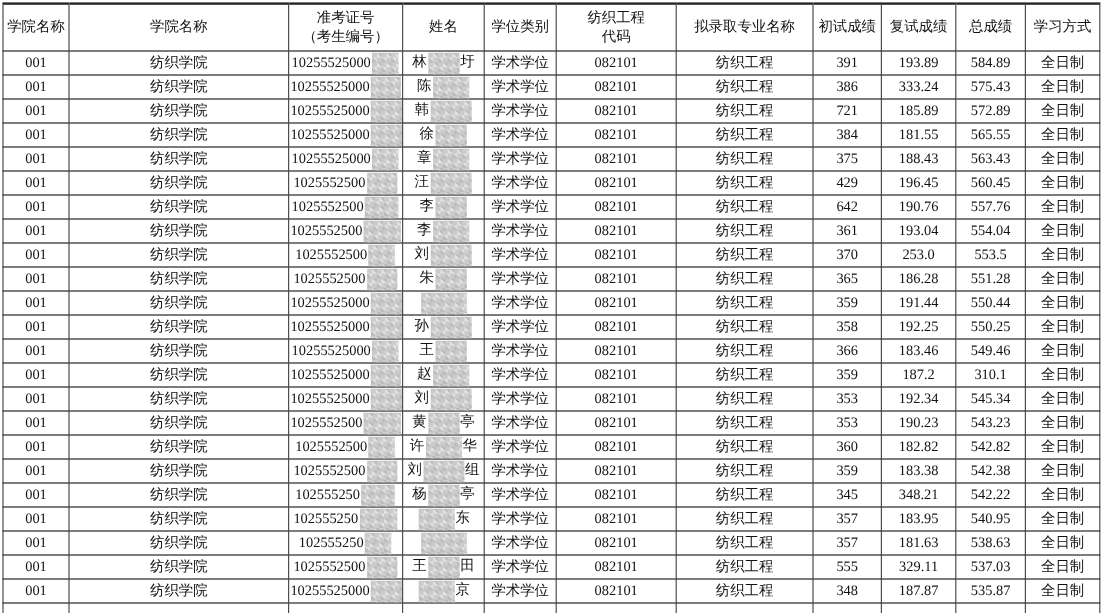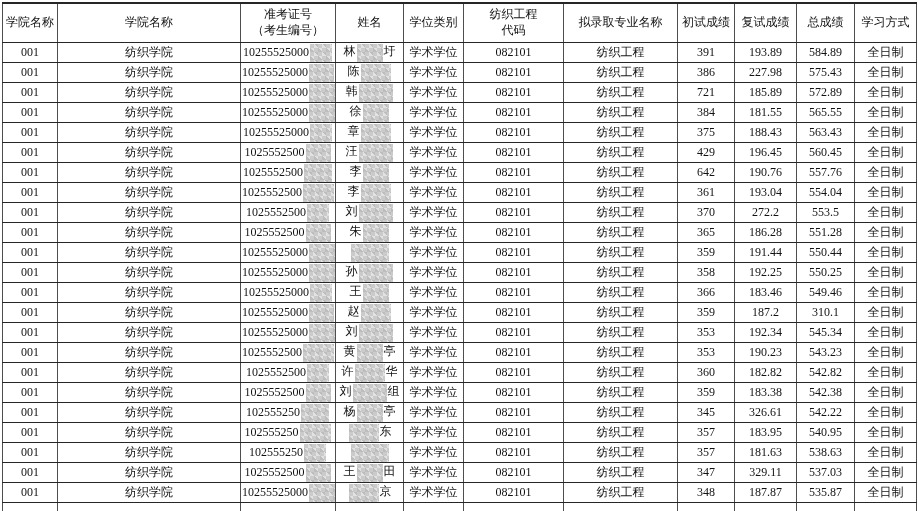--- a/index.html
+++ b/index.html
@@ -104,21 +104,21 @@
         </tr>
         <tr>
           <td class="num">001</td>
           <td>纺织学院</td>
           <td class="num"><span>10255525000</span><span class="censor tall" style="width: 25px;"></span></td>
           <td><span>陈</span><span class="censor tall" style="width: 30px;"></span></td>
           <td>学术学位</td>
           <td class="num">082101</td>
           <td>纺织工程</td>
           <td class="num">386</td>
-          <td class="num">227.98</td>
+          <td class="num">333.24</td>
           <td class="num">575.43</td>
           <td>全日制</td>
         </tr>
         <tr>
           <td class="num">001</td>
           <td>纺织学院</td>
           <td class="num"><span>10255525000</span><span class="censor tall" style="width: 28px;"></span></td>
           <td><span>韩</span><span class="censor tall" style="width: 34px;"></span></td>
           <td>学术学位</td>
           <td class="num">082101</td>
@@ -195,21 +195,21 @@
         </tr>
         <tr>
           <td class="num">001</td>
           <td>纺织学院</td>
           <td class="num"><span>1025552500</span><span class="censor tall" style="width: 22px;"></span></td>
           <td><span>刘</span><span class="censor tall" style="width: 34px;"></span></td>
           <td>学术学位</td>
           <td class="num">082101</td>
           <td>纺织工程</td>
           <td class="num">370</td>
-          <td class="num">272.2</td>
+          <td class="num">253.0</td>
           <td class="num">553.5</td>
           <td>全日制</td>
         </tr>
         <tr>
           <td class="num">001</td>
           <td>纺织学院</td>
           <td class="num"><span>1025552500</span><span class="censor tall" style="width: 25px;"></span></td>
           <td><span>朱</span><span class="censor tall" style="width: 26px;"></span></td>
           <td>学术学位</td>
           <td class="num">082101</td>
@@ -325,21 +325,21 @@
         </tr>
         <tr>
           <td class="num">001</td>
           <td>纺织学院</td>
           <td class="num"><span>102555250</span><span class="censor tall" style="width: 28px;"></span></td>
           <td><span>杨</span><span class="censor tall" style="width: 26px;"></span><span>亭</span></td>
           <td>学术学位</td>
           <td class="num">082101</td>
           <td>纺织工程</td>
           <td class="num">345</td>
-          <td class="num">326.61</td>
+          <td class="num">348.21</td>
           <td class="num">542.22</td>
           <td>全日制</td>
         </tr>
         <tr>
           <td class="num">001</td>
           <td>纺织学院</td>
           <td class="num"><span>102555250</span><span class="censor tall" style="width: 31px;"></span></td>
           <td><span class="censor tall" style="width: 30px;"></span><span>东</span></td>
           <td>学术学位</td>
           <td class="num">082101</td>
@@ -363,21 +363,21 @@
           <td>全日制</td>
         </tr>
         <tr>
           <td class="num">001</td>
           <td>纺织学院</td>
           <td class="num"><span>1025552500</span><span class="censor tall" style="width: 25px;"></span></td>
           <td><span>王</span><span class="censor tall" style="width: 26px;"></span><span>田</span></td>
           <td>学术学位</td>
           <td class="num">082101</td>
           <td>纺织工程</td>
-          <td class="num">347</td>
+          <td class="num">555</td>
           <td class="num">329.11</td>
           <td class="num">537.03</td>
           <td>全日制</td>
         </tr>
         <tr>
           <td class="num">001</td>
           <td>纺织学院</td>
           <td class="num"><span>10255525000</span><span class="censor tall" style="width: 28px;"></span></td>
           <td><span class="censor tall" style="width: 30px;"></span><span>京</span></td>
           <td>学术学位</td>

